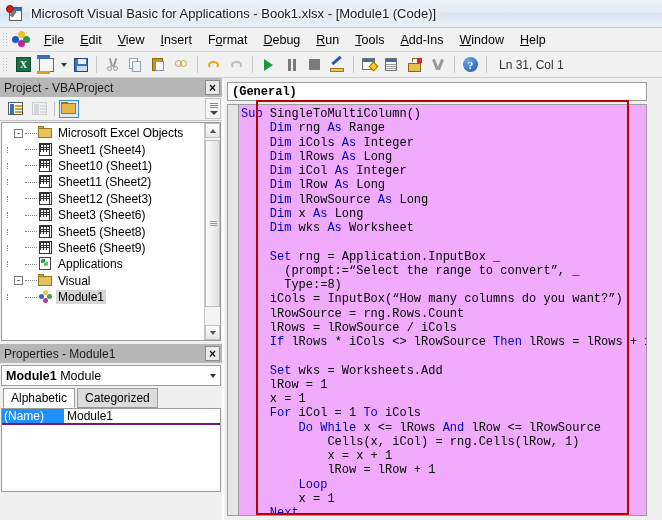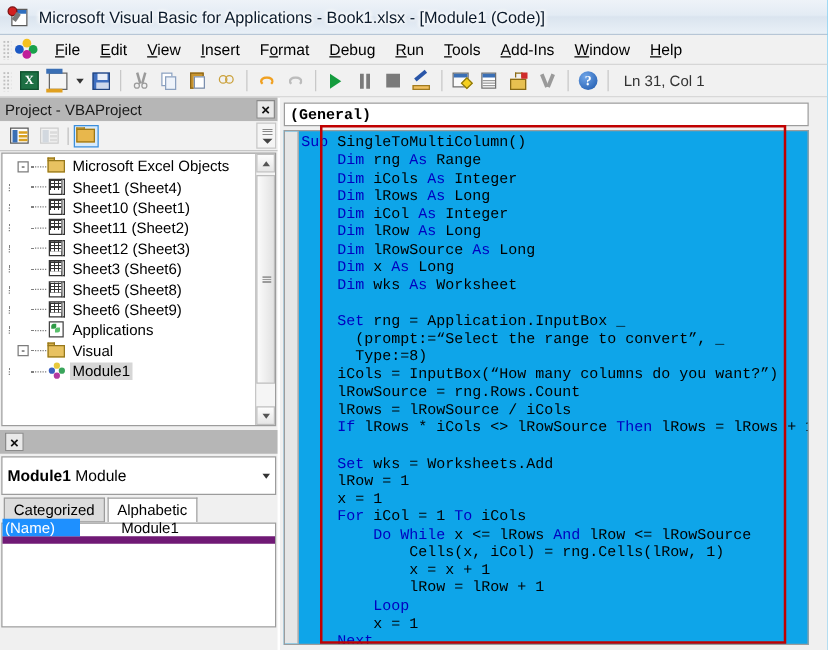--- a/index.html
+++ b/index.html
@@ -178,43 +178,43 @@
   .sb-arrow { width:15px;height:15px;background:linear-gradient(to bottom,#fdfdfd,#e6e6e6); border:1px solid #c0c0c0; display:flex;align-items:center;justify-content:center; }
   .sb-arrow.top{position:absolute;top:0;left:0;}
   .sb-arrow.bot{position:absolute;bottom:0;left:0;}
   .sb-thumb { position:absolute; left:0; width:15px; background:linear-gradient(to right,#fbfbfb,#e2e2e2); border:1px solid #bdbdbd; }
   .sb-thumb .grp{position:absolute;left:4px;top:50%;margin-top:-3px;width:7px;height:6px;
     background:repeating-linear-gradient(to bottom,#9a9a9a 0 1px,transparent 1px 2px);}
   .ar-up{width:0;height:0;border-left:3.5px solid transparent;border-right:3.5px solid transparent;border-bottom:4px solid #555;}
   .ar-dn{width:0;height:0;border-left:3.5px solid transparent;border-right:3.5px solid transparent;border-top:4px solid #555;}
 
   .props-dd {
-    height:31px; background:#fff; border:1px solid #9c9c9c; margin:2px 1px 0 1px;
+    height:21px; background:#fff; border:1px solid #9c9c9c; margin:2px 1px 0 1px;
     display:flex; align-items:center; justify-content:space-between; padding:0 4px; font-size:12.5px;
   }
   .props-dd b { font-weight:bold; }
   .tabs { display:flex; align-items:flex-end; height:20px; margin:2px 0 0 3px; }
   .tab { padding:2px 7px 2px 7px; font-size:12px; border:1px solid #9c9c9c; background:#dcdcdc; margin-right:2px; }
   .tab.active { background:#fff; border-bottom-color:#fff; font-weight:normal; }
   .props-grid { background:#fff; border:1px solid #9c9c9c; margin:0 1px; height:84px; position:relative; }
-  .prow { display:flex; height:16px; align-items:flex-end; border-bottom:6px solid #701a75;gap:30px; }
+  .prow { display:flex; height:16px; align-items:flex-end; border-bottom:2px solid #701a75; }
   .pkey { width:62px; background:#1e90ff; color:#fff; font-size:12px; padding-left:2px; }
   .pval { flex:1; font-size:12px; padding-left:3px; }
 
   
   .codepane { position:absolute; left:224px; top:78px; width:438px; height:442px; background:#f0f0f0; }
   .code-dd {
     position:absolute; left:3px; top:4px; width:420px; height:19px;
     background:#fff; border:1px solid #9c9c9c;
     display:flex; align-items:center; padding-left:4px;
     font-family:"Liberation Mono", monospace; font-size:12px; font-weight:bold;
   }
   .code-area {
     position:absolute; left:3px; top:26px; width:420px; bottom:4px;
-    background:#0ea5e9; border:1px solid #9c9c9c; overflow:hidden;
+    background:#f0abfc; border:1px solid #9c9c9c; overflow:hidden;
   }
   .margin-ind { position:absolute; left:0; top:0; bottom:0; width:11px; background:#e6e6e6; border-right:1px solid #9c9c9c; }
   .code-text {
     position:absolute; left:13px; top:2px; right:0; bottom:0;
     font-family:"Liberation Mono", monospace; font-size:12px; line-height:14.25px;
     white-space:pre; color:#000;
   }
   .kw { color:#0000c0; }
   .redbox {
     position:absolute; left:256px; top:100px; width:373px; height:415px;
@@ -552,32 +552,33 @@
         <div class="sb-thumb" style="top:17px; height:167px;">
             <span class="grp"></span>
           </div>
         <div class="sb-arrow bot">
             <span class="ar-dn"></span>
           </div>
       </div>
     </div>
 
     <div class="panel-title" style="margin-top:3px;">
+      <span>Properties - Module1</span>
       <span class="panel-close">×</span>
     </div>
 
     <div class="props-dd">
       <span><b>Module1</b>
       <span>Module</span></span>
       <span class="caret-dn"></span>
     </div>
 
     <div class="tabs">
+      <div class="tab active">Alphabetic</div>
       <div class="tab">Categorized</div>
-      <div class="tab active">Alphabetic</div>
     </div>
 
     <div class="props-grid">
       <div class="prow">
         <div class="pkey">(Name)</div>
         <div class="pval">Module1</div>
       </div>
     </div>
   </div>
 

